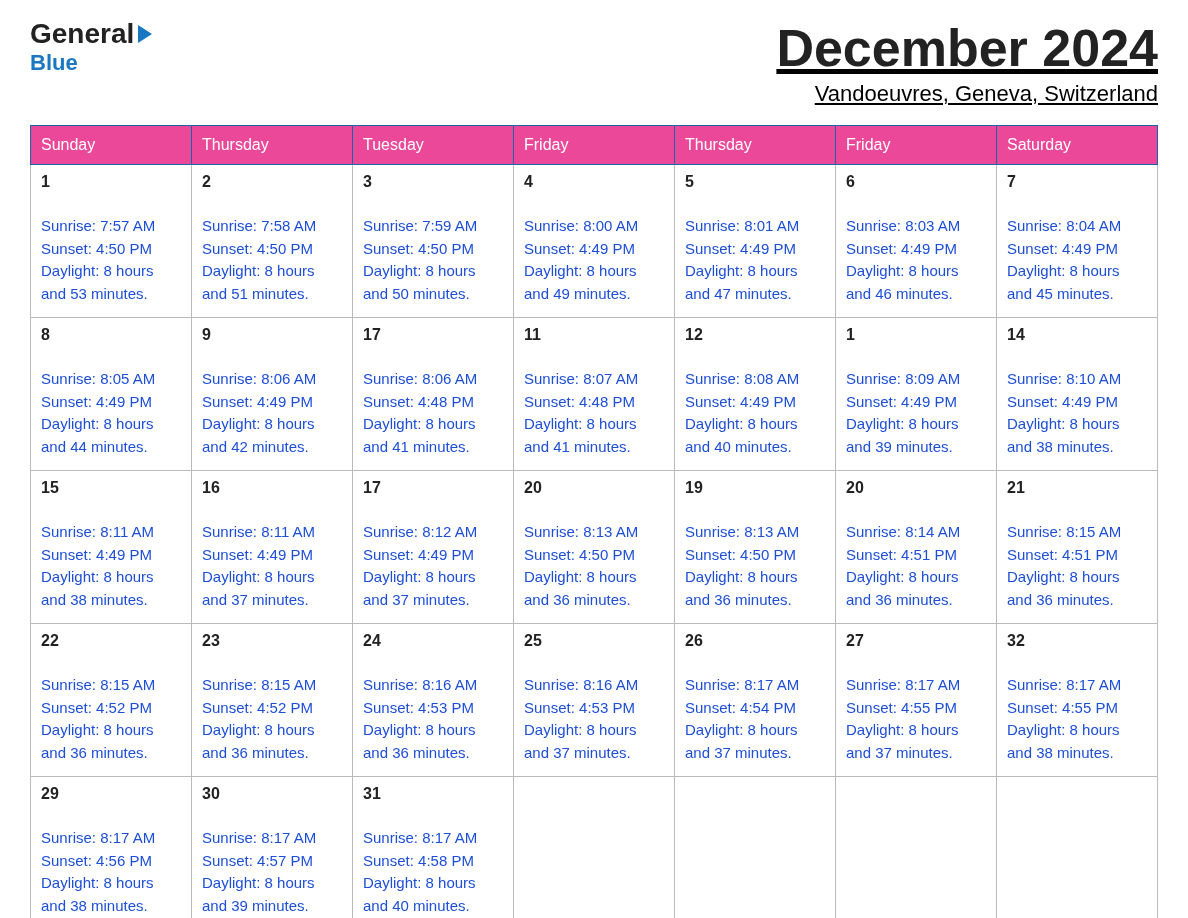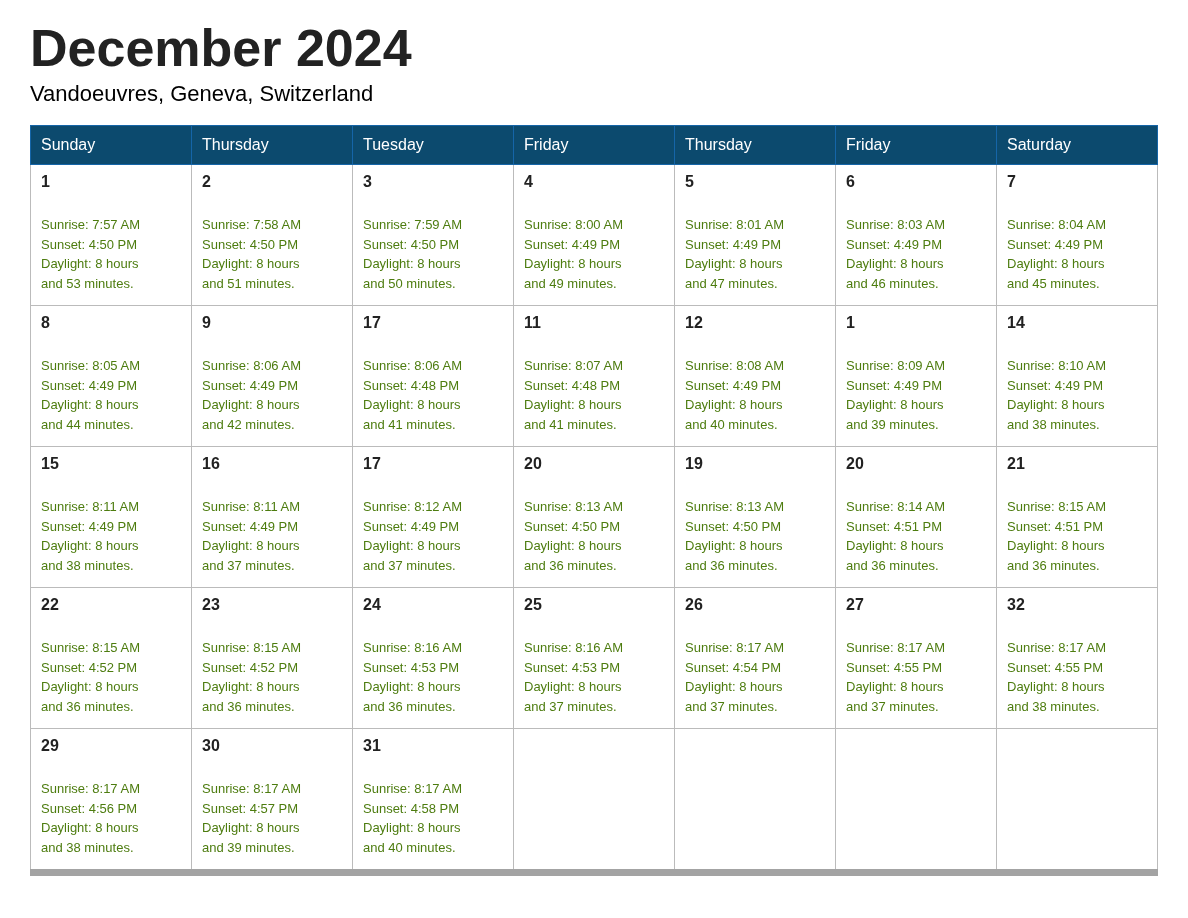--- a/index.html
+++ b/index.html
@@ -30,40 +30,41 @@
     .logo-text span {
       color: #1a78c2;
     }
     .logo-blue {
       font-size: 22px;
       font-weight: bold;
       color: #1a78c2;
       margin-top: 2px;
     }
     .title-section {
-      text-align: left;
+      text-align: right;
+      text-decoration: underline;
     }
     .month-title {
       font-size: 52px;
       font-weight: bold;
       color: #222;
       line-height: 1.1;
     }
     .subtitle {
       font-size: 22px;
       color: #000000;
       margin-top: 4px;
     }
     .calendar {
       width: 100%;
       border-collapse: collapse;
       border: 1px solid #999;
     }
     .calendar th {
-      background: #0c4a6e;
+      background: #ec4899;
       color: #fff;
       font-size: 16px;
       font-weight: normal;
       padding: 10px 10px;
       text-align: left;
       border: 1px solid #1565a8;
     }
     .calendar td {
       vertical-align: top;
       padding: 8px 10px 12px 10px;
@@ -74,39 +75,43 @@
       min-height: 90px;
     }
     .day-number {
       font-size: 16px;
       font-weight: bold;
       color: #222;
       display: block;
       margin-bottom: 4px;
     }
     .day-info {
-      font-size: 13px;
-      color: #4d7c0f;
+      font-size: 15px;
+      color: #1d4ed8;
       line-height: 1.5;
       margin-top: 24px;
     }
     .calendar tr td {
       background: #fff;
     }
     .calendar tr:last-child td {
       border-bottom: 7px solid #a3a3a3;
     }
     .empty-cell {
       background: #fff;
     }
   </style>
 </head>
 <body>
 
 <div class="header">
+  <div class="logo">
+    <div class="logo-text">General<span class="logo-triangle-shape"></span></div>
+    <div class="logo-blue">Blue</div>
+  </div>
   <div class="title-section">
     <div class="month-title">December 2024</div>
     <div class="subtitle">Vandoeuvres, Geneva, Switzerland</div>
   </div>
 </div>
 
 <table class="calendar">
   <thead>
     <tr>
     <th>Sunday</th>

